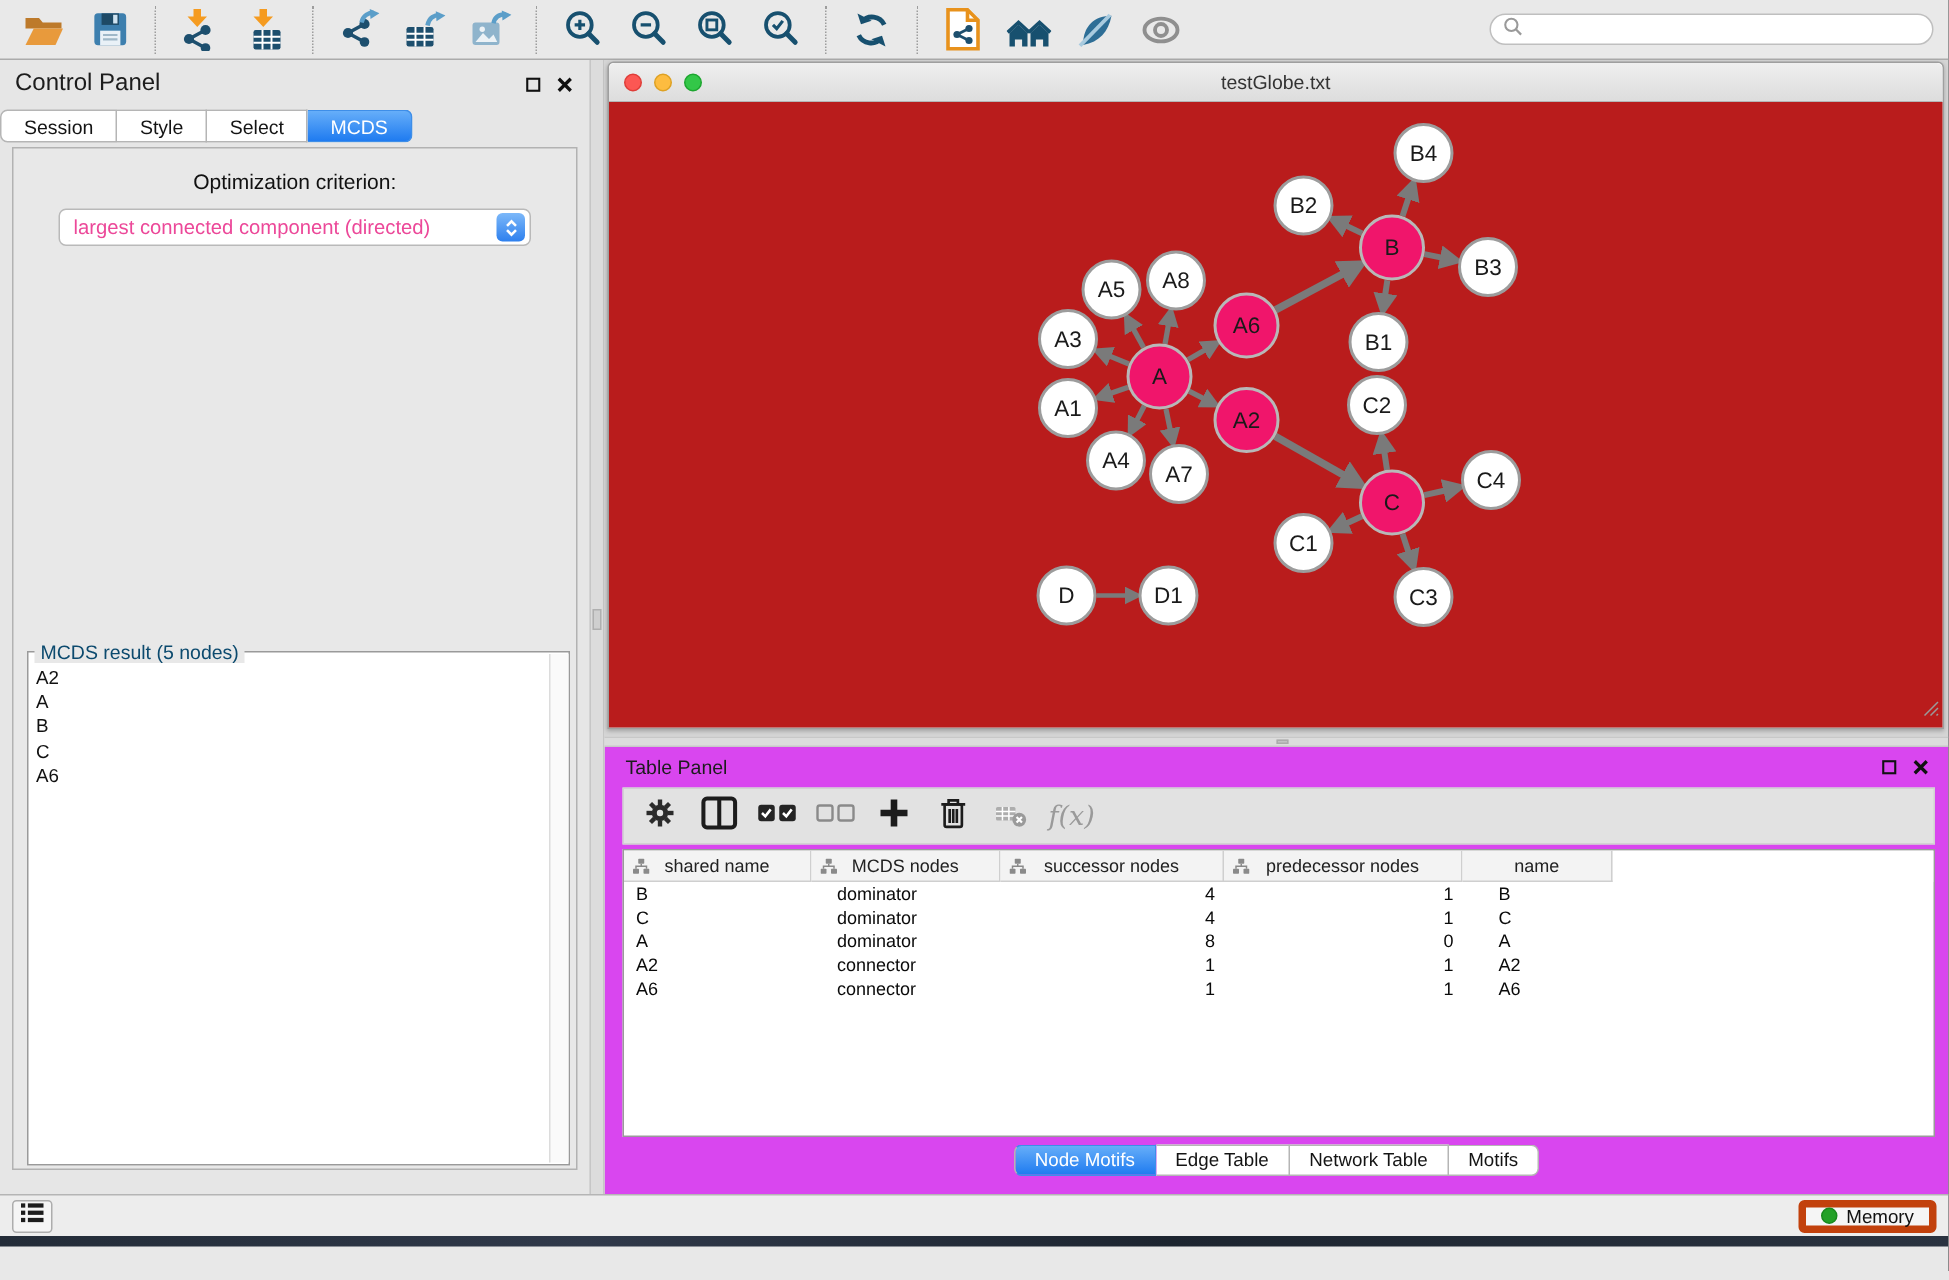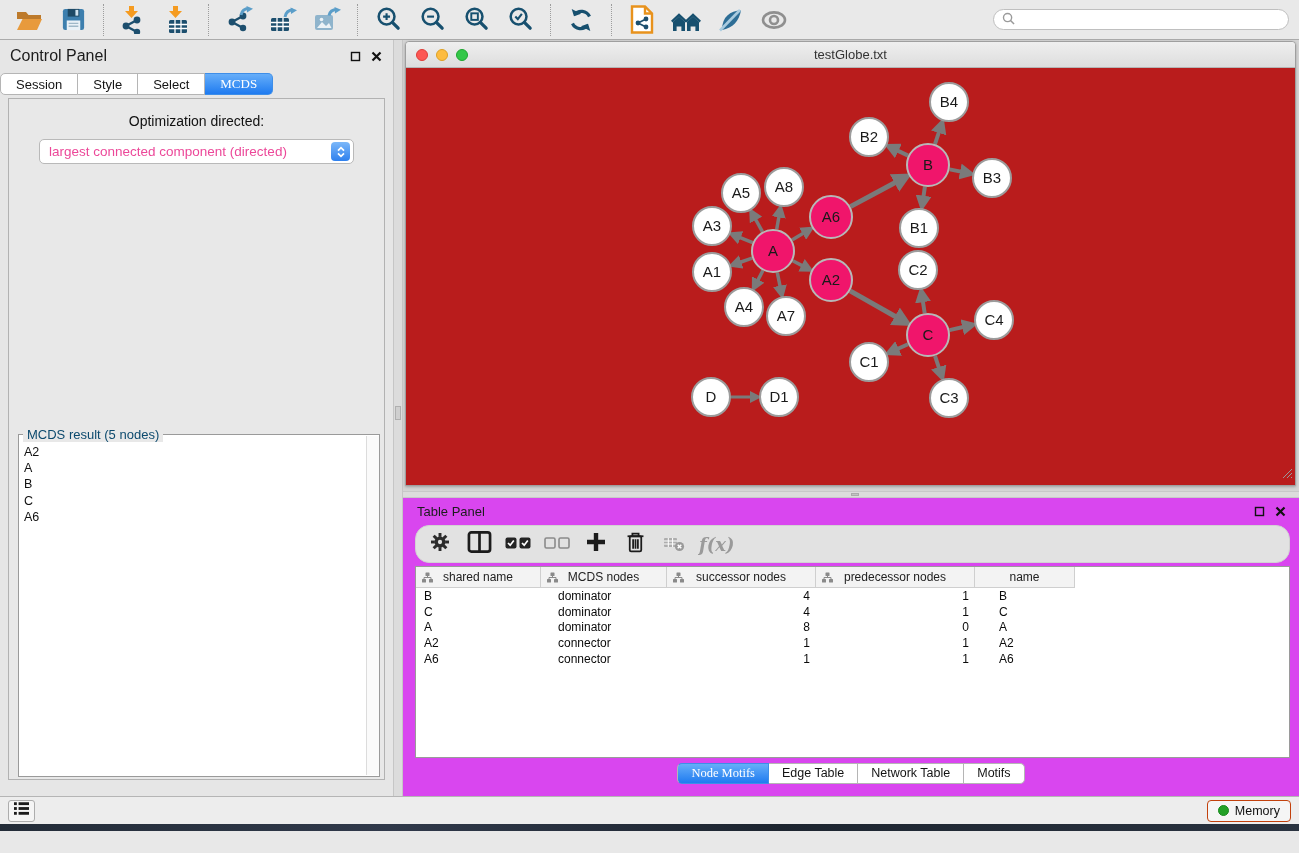--- a/index.html
+++ b/index.html
@@ -36,21 +36,21 @@
   
   .cp-header { height:32px; display:flex; align-items:center; padding:0 10px; }
   .cp-title { font-size:16px; color:#1c1c1c; }
   .panel-win-btns { margin-left:auto; display:flex; align-items:center; gap:8px; }
   .wbtn { width:13px; height:13px; display:flex; align-items:center; justify-content:center; cursor:default; }
   .seg-group { display:flex; justify-content:center; }
   .seg { background:#fff; border:1px solid #B5B5B5; border-left:none; height:22px; padding:0 15px;
     font-size:13px; color:#141414; display:flex; align-items:center; }
   .seg:first-child { border-left:1px solid #B5B5B5; border-radius:5px 0 0 5px; }
   .seg:last-child { border-radius:0 5px 5px 0; }
-  .seg-active { background:linear-gradient(#66AEF9,#1F7BF0); border-color:#3E8EE8; color:#fff;font-family:Liberation Serif, serif; }
+  .seg-active { background:linear-gradient(#66AEF9,#1F7BF0); border-color:#3E8EE8; color:#fff; }
   .cp-tabs-row { height:26px; display:flex; align-items:flex-start; padding-top:1px; }
   .cp-content { flex:1; margin:0 8px 16px 8px; border:1px solid #B2B2B2; background:#E8E8E8;
     position:relative; padding-top:14px; }
   .opt-label { text-align:center; font-size:14px; color:#111; }
   .dropdown { margin:10px auto 0 auto; width:315px; height:25px; background:#fff; border:1px solid #B9B9B9;
     border-radius:5px; display:flex; align-items:center; position:relative; }
   .dropdown-value { flex:1; font-size:13.5px; color:#ec4899; padding-left:9px; white-space:nowrap; overflow:hidden; }
   .dropdown-stepper { width:19px; height:19px; margin-right:3px; border-radius:4px;
     background:linear-gradient(#7CB8F9,#2E80EE); display:flex; align-items:center; justify-content:center; }
   .btn-row { display:flex; justify-content:center; gap:14px; margin-top:13px; }
@@ -70,42 +70,42 @@
   .net-title { font-size:13px; color:#333; }
   .net-canvas { flex:1; position:relative; background:#b91c1c; }
   .net-canvas svg.graph { position:absolute; left:0; top:0; }
   .resize-grip { position:absolute; right:2px; bottom:2px; }
   .h-divider { height:7px; background:#DCDCDC; border-top:1px solid #C8C8C8; border-bottom:1px solid #C8C8C8; position:relative; }
   .h-grip { position:absolute; left:50%; top:1px; width:8px; height:3px; background:#C2C2C2; border:1px solid #ABABAB; }
   
   .table-panel { height:298px; background:#d946ef; display:flex; flex-direction:column; }
   .tp-header { height:26px; display:flex; align-items:center; padding:0 12px 0 14px; }
   .tp-title { font-size:13px; color:#1c1c1c; }
-  .tp-toolbar { height:38px; margin:1px 9px 3px 12px; background:#E2E2E2; border:1px solid #D2D2D2; border-radius:14px;
-    display:flex; align-items:center; padding:0 8px; gap:7px;font-weight:bold; }
+  .tp-toolbar { height:38px; margin:1px 9px 3px 12px; background:#E2E2E2; border:1px solid #D2D2D2; border-radius:0;
+    display:flex; align-items:center; padding:0 8px; gap:7px; }
   .tpbtn { width:32px; height:30px; display:flex; align-items:center; justify-content:center; }
   .fx { font-family:"DejaVu Serif","Liberation Serif",serif; font-style:italic; font-size:18px; color:#9a9a9a; padding-left:2px; }
   .table-wrap { height:192px; margin:0 9px 0 12px; border:1px solid #9A9A9A; background:#fff; overflow:hidden;
     display:flex; flex-direction:column; }
   .thead { display:flex; height:21px; flex:none; }
   .th { background:#F3F3F3; border-right:1px solid #CFCFCF; border-bottom:1px solid #CFCFCF; position:relative;
     display:flex; align-items:center; justify-content:center; font-size:12px; color:#222; flex:none; }
   .th svg { position:absolute; left:6px; top:5px; }
   .th-filler { flex:1; background:#fff; }
   .tbody { flex:1; }
   .tr { display:flex; height:15.8px; align-items:center; }
   .td { font-size:12px; color:#0a0a0a; flex:none; white-space:nowrap; }
   
   .tp-tabs-row { height:30px; display:flex; align-items:center; justify-content:center; }
   .tp-tabs-row .seg { font-size:12.5px; height:21px; padding:0 13px; }
   
   .statusbar { height:28px; background:#EDEDED; border-top:1px solid #B5B5B5; display:flex; align-items:center; padding:0 8px; }
   .status-btn { width:27px; height:22px; background:#F5F5F5; border:1px solid #ADADAD; border-radius:3px;
     display:flex; align-items:center; justify-content:center; }
-  .memory-btn { margin-left:auto; height:22px; background:#F5F5F5; border:1px solid #c2410c; border-radius:4px;
+  .memory-btn { margin-left:auto; height:22px; background:#F5F5F5; border:5px solid #c2410c; border-radius:4px;
     display:flex; align-items:center; gap:6px; padding:0 10px; font-size:12.5px; color:#111; }
   .mem-dot { width:11px; height:11px; border-radius:50%; background:#23A127; border:1px solid #188A1D; }
   .footer-strip { height:7px; background:linear-gradient(90deg,#232C38,#30394A 30%,#1D2530 60%,#2A3340); }
 </style>
 </head>
 <body>
 
 <div id="app">
 
 
@@ -308,21 +308,21 @@
       </div>
       <div class="cp-tabs-row">
         <div class="seg-group">
             <div class="seg">Session</div>
             <div class="seg">Style</div>
             <div class="seg">Select</div>
             <div class="seg seg-active">MCDS</div>
           </div>
       </div>
       <div class="cp-content">
-        <div class="opt-label">Optimization directed:</div>
+        <div class="opt-label">Optimization criterion:</div>
         <div class="dropdown">
           <span class="dropdown-value">largest connected component (directed)</span>
           <span class="dropdown-stepper">
               <svg width="10" height="12" viewBox="0 0 10 12">
                 <path d="M2 4.6 L5 1.6 L8 4.6" fill="none" stroke="#fff" stroke-width="1.7"></path>
                 <path d="M2 7.4 L5 10.4 L8 7.4" fill="none" stroke="#fff" stroke-width="1.7"></path>
               </svg>
             </span>
         </div>
         <div class="result-group">

